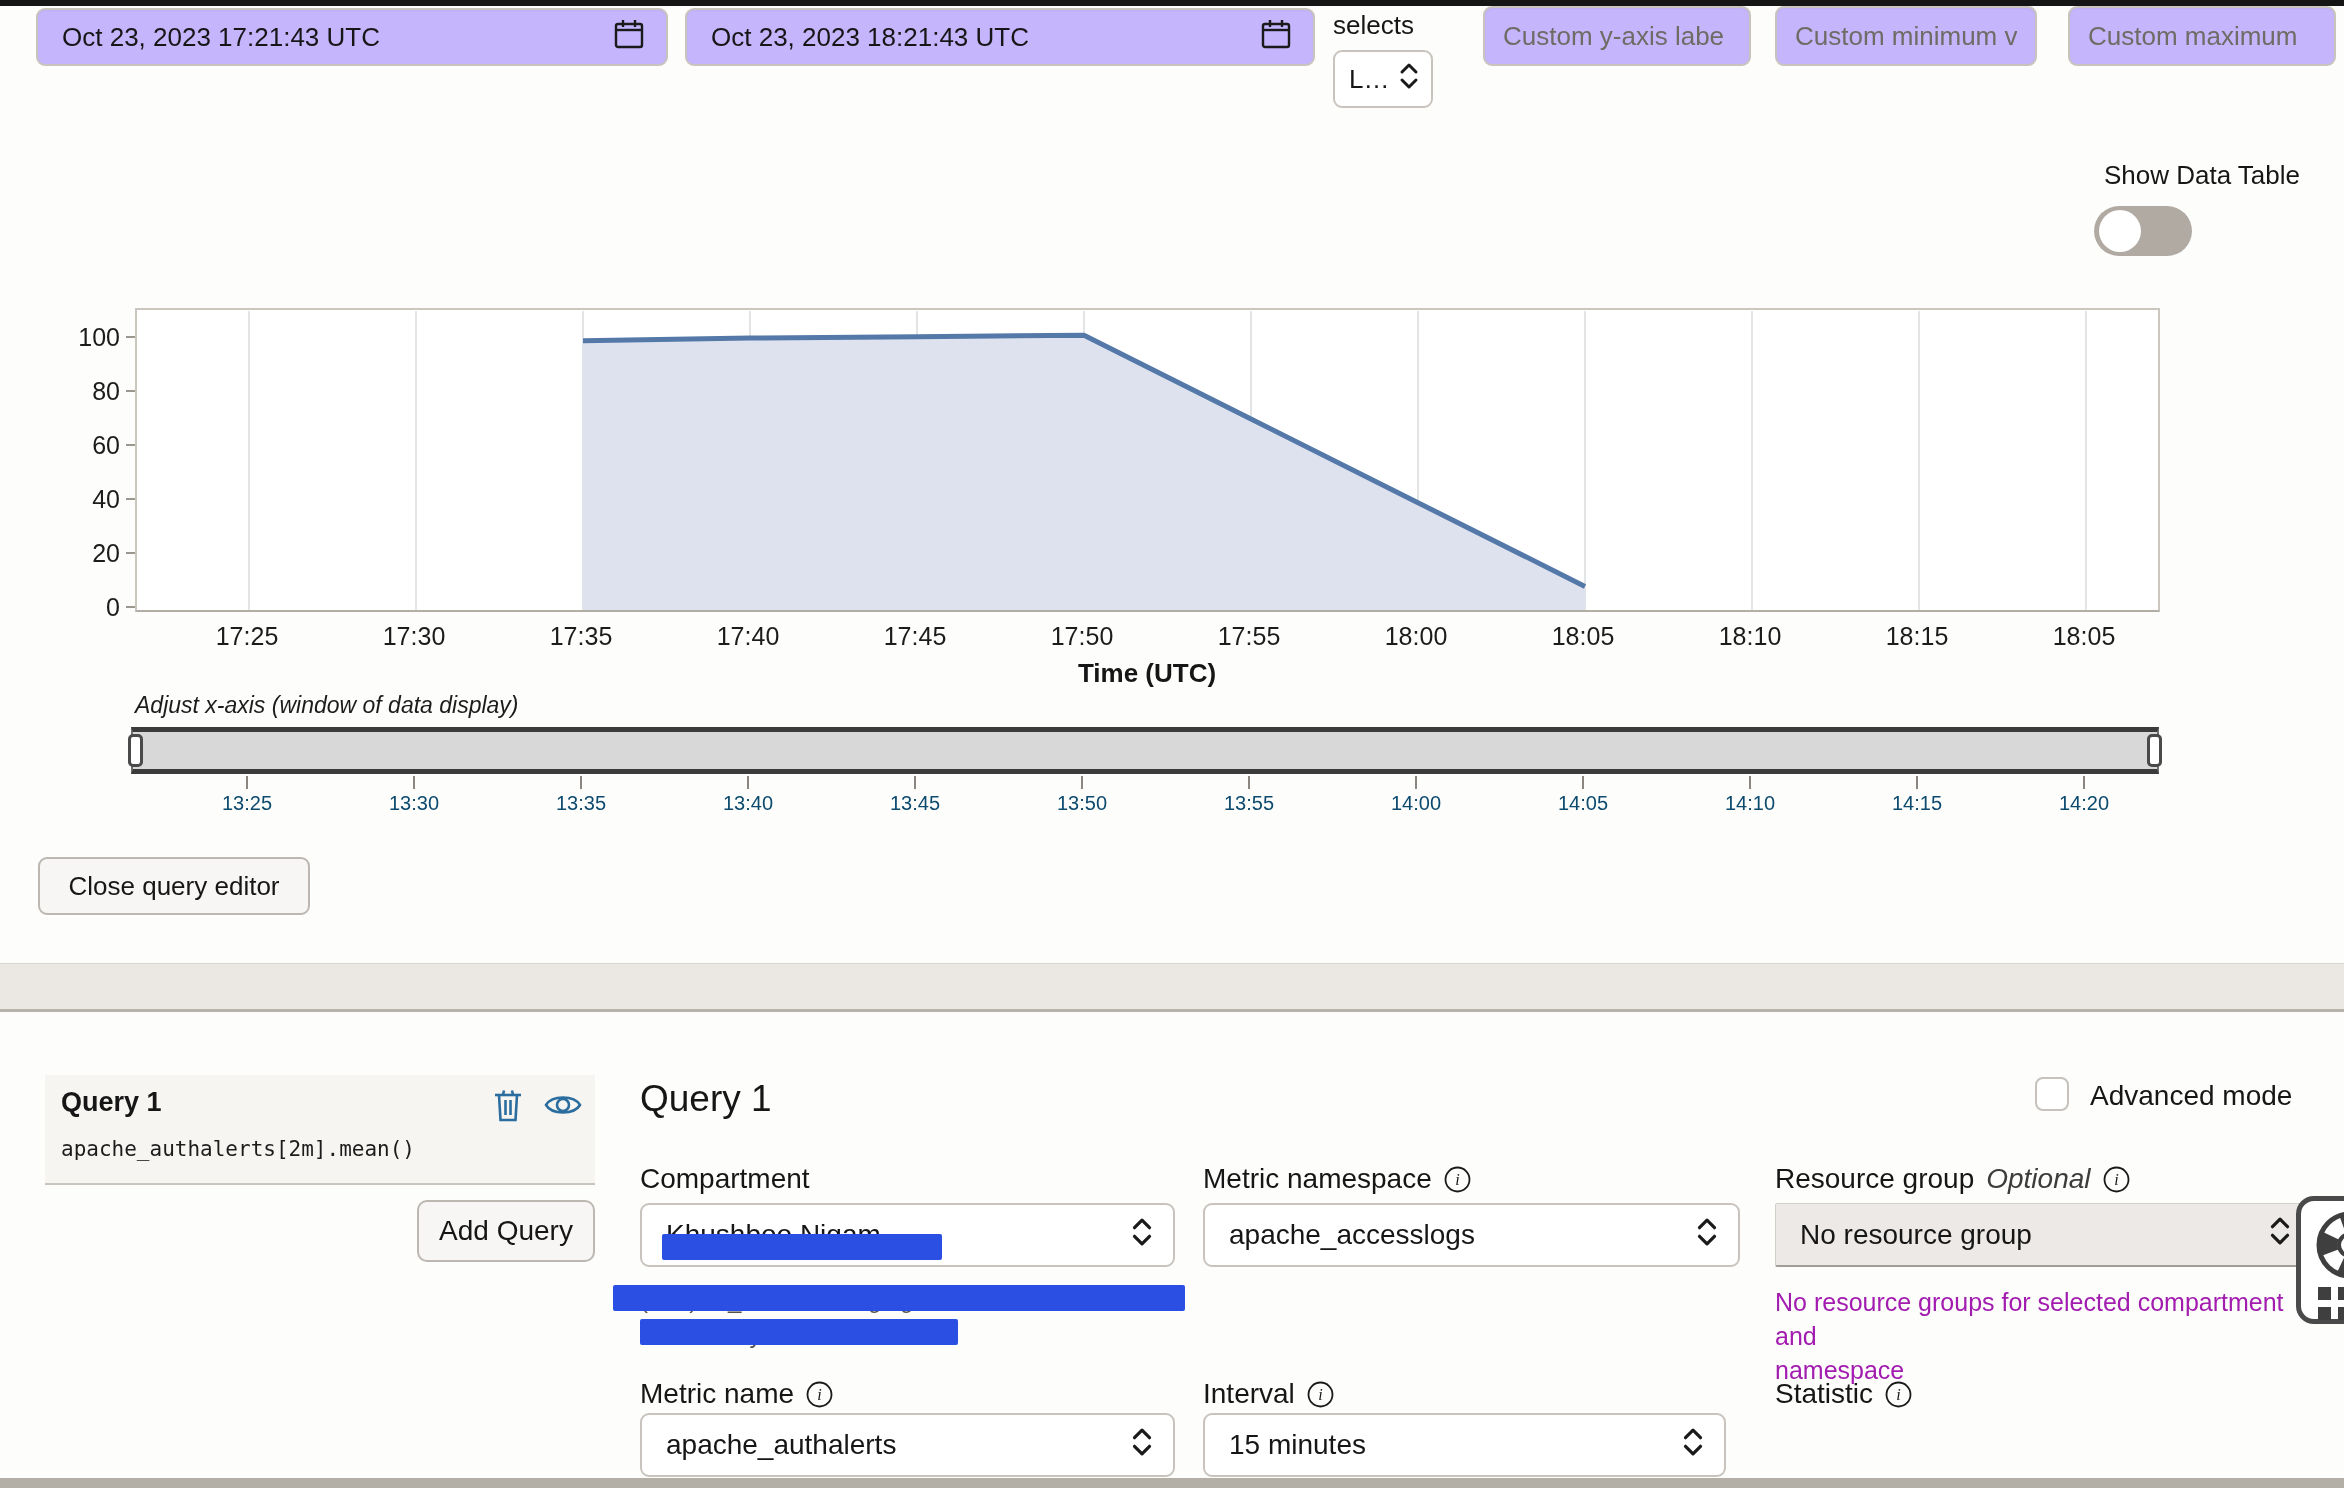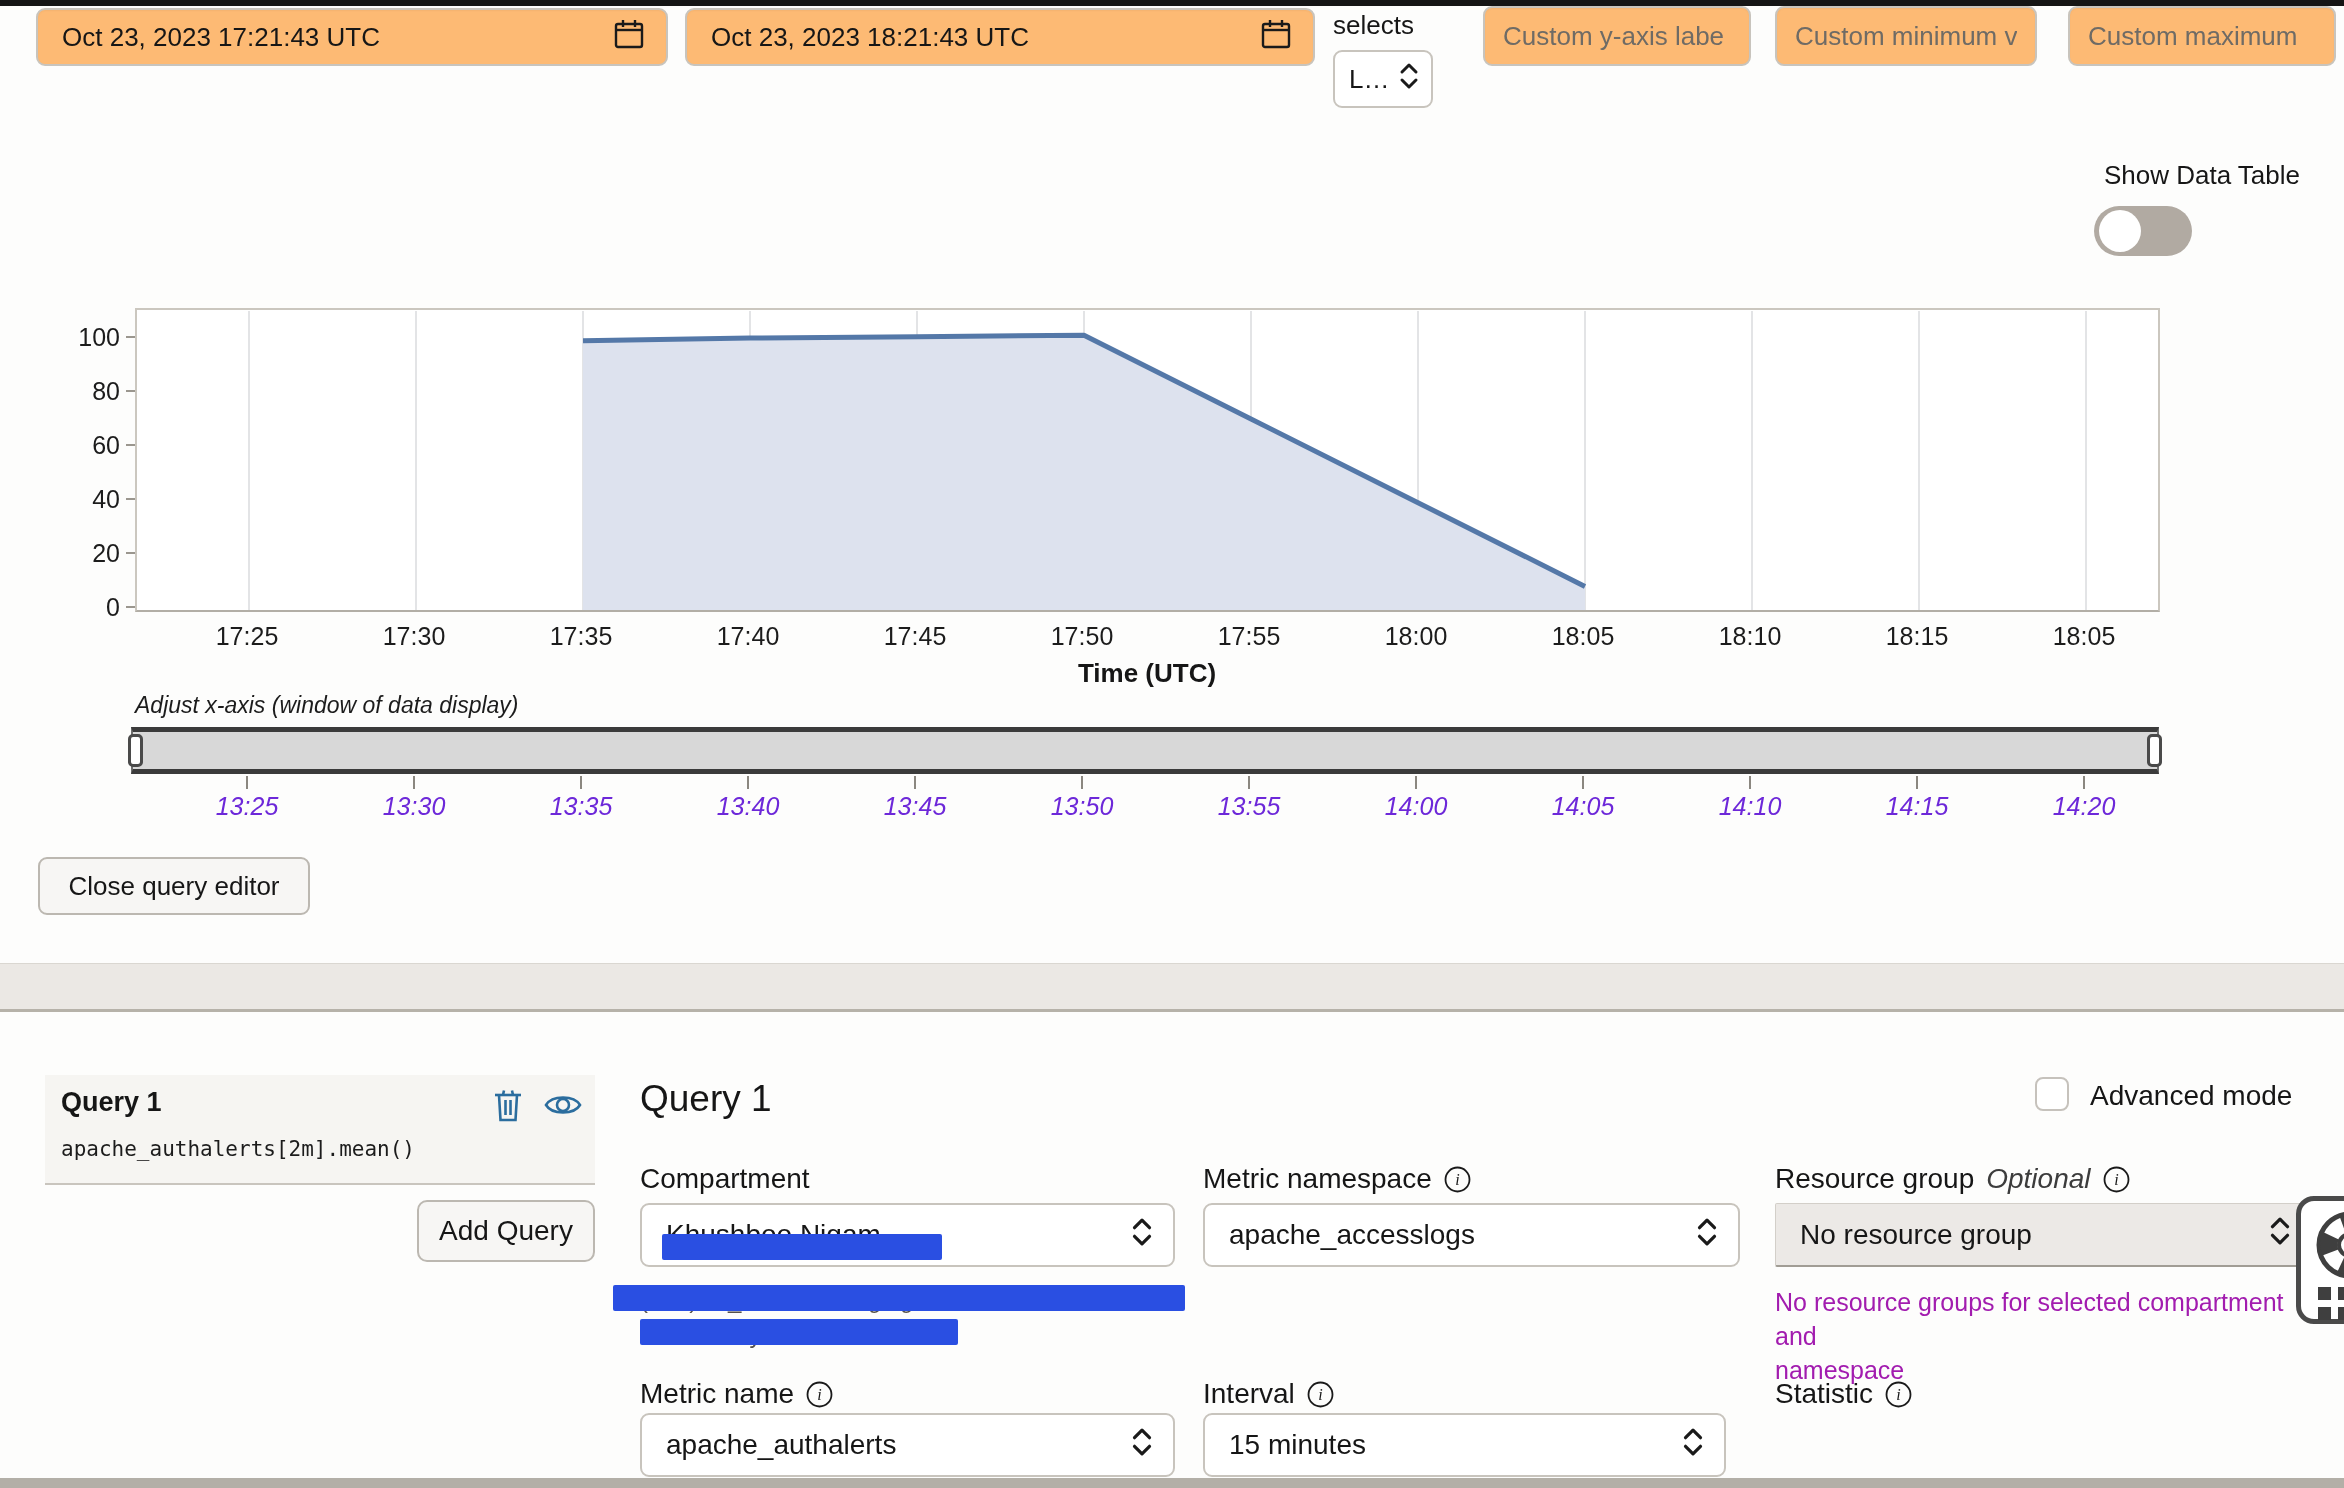--- a/index.html
+++ b/index.html
@@ -6,21 +6,21 @@
   html,body { width:2344px; height:1488px; overflow:hidden; }
   body { font-family:"Liberation Sans", sans-serif; background:#fdfdfc; color:#161616; position:relative; }
   #app { position:absolute; inset:0; }
 
   .abs { position:absolute; }
 
   
   #top-black-bar { left:0; top:0; width:2344px; height:6px; background:#151515; }
 
   .text-input, .date-input {
-    background:#fdba74; border:2px solid #c8c4bd; border-radius:9px;
+    background:#c4b5fd; border:2px solid #c8c4bd; border-radius:9px;
     display:flex; align-items:center; font-size:26px; color:#161616;
     box-shadow:inset 0 1px 2px rgba(0,0,0,0.04);
   }
   .date-input { justify-content:space-between; padding:0 20px 0 24px; }
   .text-input input {
     border:none; outline:none; width:100%; height:100%; background:transparent;
     font-family:"Liberation Sans", sans-serif; font-size:26px; padding:0 18px; color:#161616;
   }
   .text-input input::placeholder { color:#6f6b65; opacity:1; }
 
@@ -50,21 +50,21 @@
   #time-axis-title { font-size:26px; font-weight:bold; text-align:center; width:300px; }
 
   
   #adjust-label { font-size:23px; font-style:italic; color:#1c1c1c; }
   #range-slider { left:131px; top:727px; width:2028px; height:47px; background:#d8d8d8;
     border-top:5px solid #3b3b3b; border-bottom:5px solid #3b3b3b;
     border-left:2px solid #6f6f6f; border-right:2px solid #6f6f6f; cursor:pointer; }
   .slider-handle { position:absolute; top:2px; width:15px; height:33px; background:#fff;
     border:3px solid #4a4a4a; border-radius:5px; cursor:ew-resize; }
   .slider-tick { position:absolute; width:2px; height:13px; background:#8b8780; }
-  .slider-label { position:absolute; width:90px; text-align:center; font-size:25px; color:#6d28d9;font-style:italic; }
+  .slider-label { position:absolute; width:90px; text-align:center; font-size:20px; color:#0c4a6e; }
 
   .btn { background:#f7f6f4; border:2px solid #bcb8b1; border-radius:9px;
     display:flex; align-items:center; justify-content:center; font-size:26px; color:#161616; cursor:pointer; }
 
   #section-divider { left:0; top:963px; width:2344px; height:49px; background:#ebe8e4;
     border-top:1px solid #dad7d1; border-bottom:3px solid #b6b2a9; }
 
   
   #query-card { left:45px; top:1075px; width:550px; height:110px; background:#f6f5f2; border-bottom:2px solid #c9c5be; }
   #query-card .card-title { position:absolute; left:16px; top:12px; font-size:27px; font-weight:bold; }

